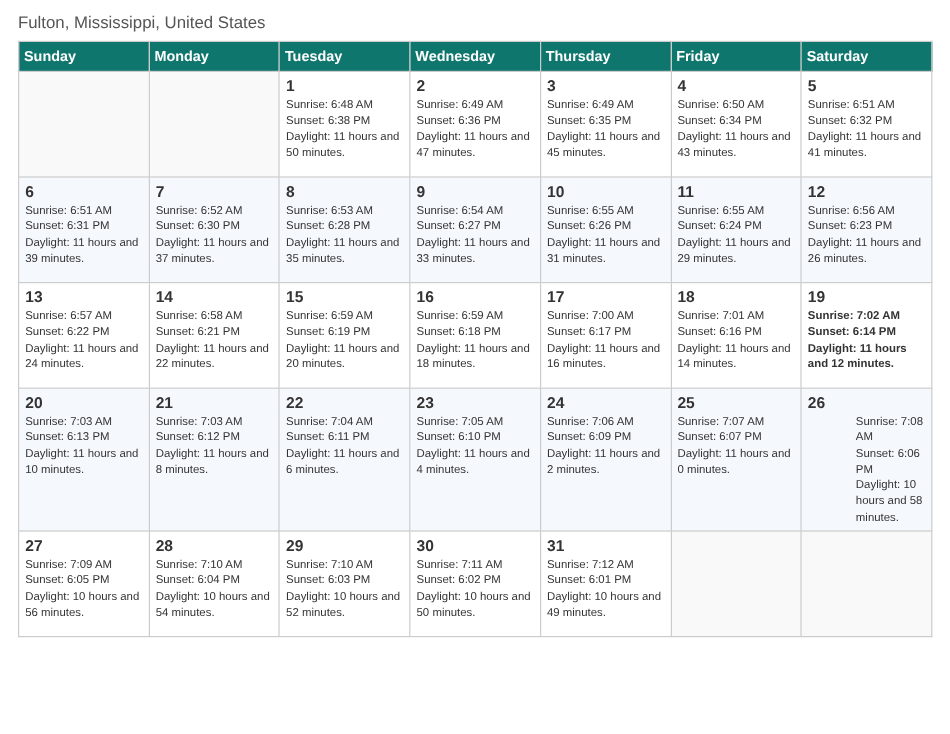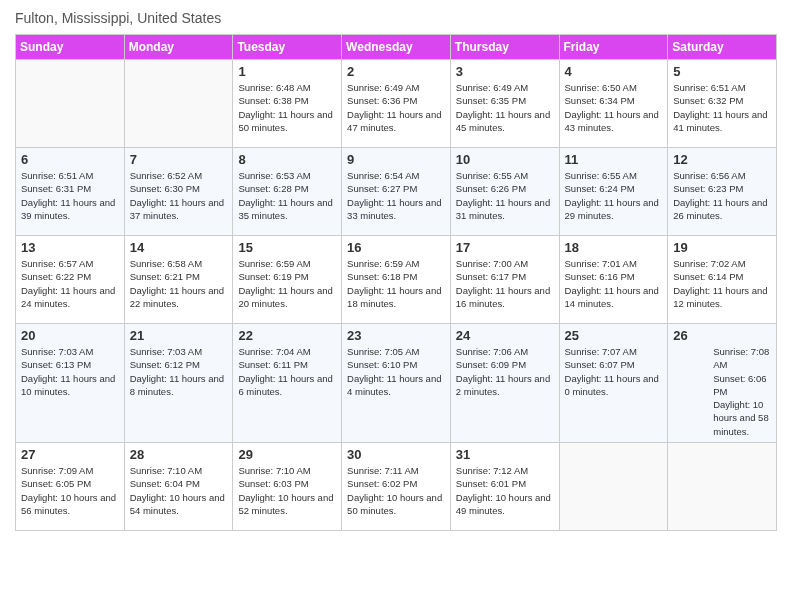--- a/index.html
+++ b/index.html
@@ -33,21 +33,21 @@
     .location {
       font-size: 14px;
       color: #555;
     }
     table {
       width: 100%;
       border-collapse: collapse;
       table-layout: fixed;
     }
     th {
-      background-color: #d946ef;
+      background-color: #0f766e;
       color: #fff;
       font-size: 12px;
       font-weight: bold;
       padding: 5px 4px;
       text-align: left;
       border: 1px solid #ccc;
     }
     td {
       border: 1px solid #ccc;
       vertical-align: top;
@@ -214,21 +214,21 @@
 Daylight: 11 hours and 16 minutes.</div>
         </td>
         <td>
           <span class="day-number">18</span>
           <div class="cell-text" style="white-space: pre-line;">Sunrise: 7:01 AM
 Sunset: 6:16 PM
 Daylight: 11 hours and 14 minutes.</div>
         </td>
         <td>
           <span class="day-number">19</span>
-          <div class="cell-text" style="white-space: pre-line;">Sunrise: 7:02 AM
+          <div class="cell-text" style="white-space: pre-line; font-weight: bold;">Sunrise: 7:02 AM
 Sunset: 6:14 PM
 Daylight: 11 hours and 12 minutes.</div>
         </td>
       </tr>
       <tr>
         <td>
           <span class="day-number">20</span>
           <div class="cell-text" style="white-space: pre-line;">Sunrise: 7:03 AM
 Sunset: 6:13 PM
 Daylight: 11 hours and 10 minutes.</div>

